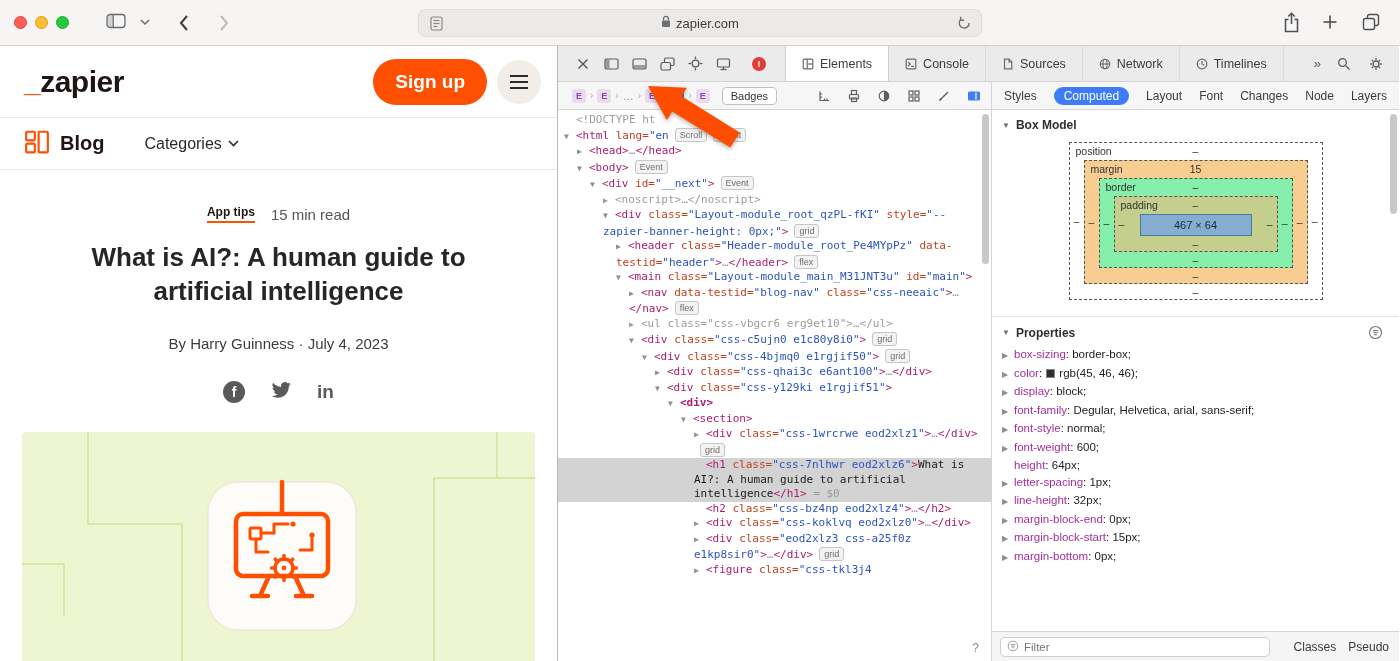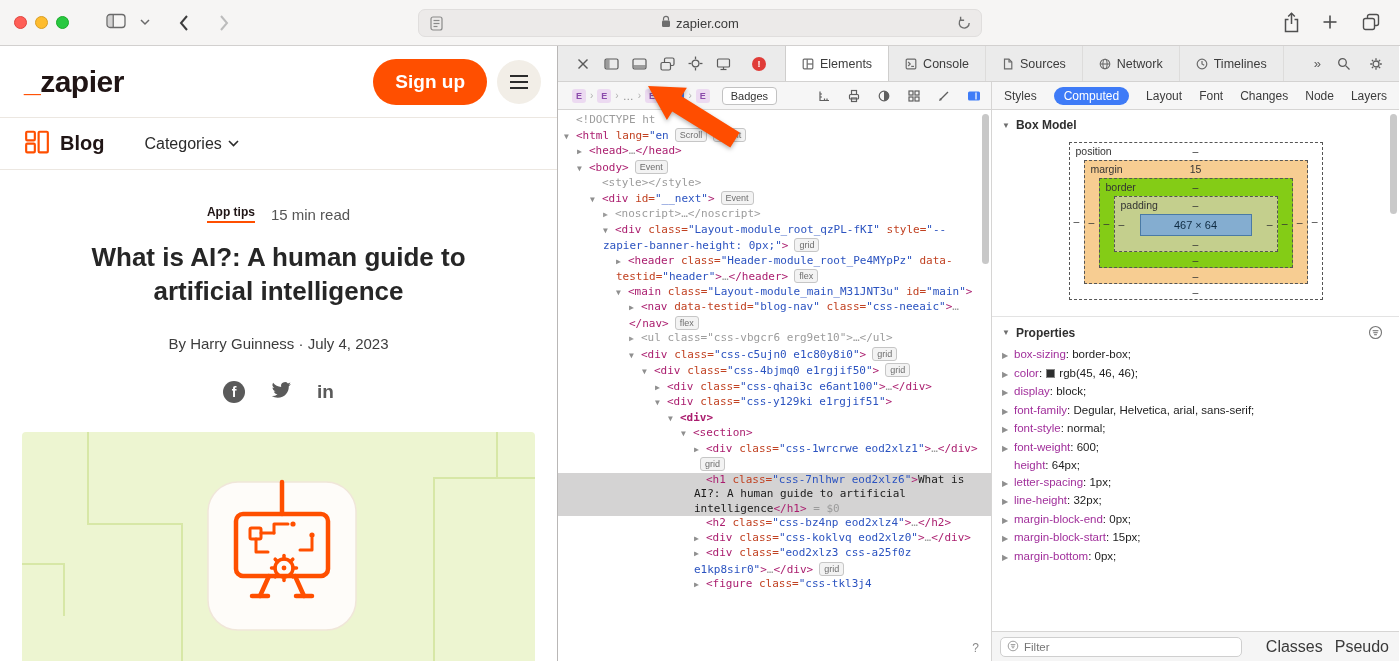--- a/index.html
+++ b/index.html
@@ -94,35 +94,35 @@
 
   .bm-wrap { width:254px; margin:6px auto 16px; font-size:10.5px; color:#333; }
   .bm { position:relative; border:1px dashed #555; padding:17px 14px 15px; text-align:center; }
   .bm-label { position:absolute; top:2px; left:6px; }
   .bm-t { position:absolute; top:2px; left:0; right:0; text-align:center; }
   .bm-b { position:absolute; bottom:1px; left:0; right:0; text-align:center; }
   .bm-l { position:absolute; left:4px; top:50%; transform:translateY(-50%); }
   .bm-r { position:absolute; right:4px; top:50%; transform:translateY(-50%); }
   .bm-pos { background:#fff; }
   .bm-margin { background:#f7cd92; }
-  .bm-border { background:#84cc16; }
+  .bm-border { background:#86efac; }
   .bm-padding { background:#c4cf8d; }
   .bm-content { background:#84add0; border:1px solid #4a7aa5; width:112px; margin:0 auto; padding:4px 0; color:#0f2b42; font-size:11px; cursor:pointer; }
 
   .props-sect { border-top:1px solid #e3e3e3; }
   .prop-list { padding:2px 6px 6px 10px; }
   .prop { font-size:11.5px; line-height:16.5px; color:#1c1c1c; white-space:nowrap; overflow:hidden; cursor:default; }
   .prop .pa { display:inline-block; width:12px; color:#8f8f8f; font-size:8px; }
   .prop .pn { color:#a12f9b; }
   .swatch { display:inline-block; width:9px; height:9px; border:1px solid #888; margin:0 4px -1px 1px; }
 
   .rp-footer { position:absolute; left:0; right:0; bottom:0; height:30px; background:#f5f5f5; border-top:1px solid #d6d5d4; display:flex; align-items:center; padding:0 10px 0 8px; gap:12px; }
   .filter-box { width:272px; height:20px; background:#fff; border:1px solid #cfcfcf; border-radius:5px; display:flex; align-items:center; padding:0 6px; gap:5px; }
   .filter-box input { border:none; outline:none; flex:1; font-size:11.5px; color:#444; font-family:"Liberation Sans",sans-serif; background:transparent; }
-  .foot-btn { font-size:16px; color:#3a3a3a; cursor:pointer; }
+  .foot-btn { font-size:12px; color:#3a3a3a; cursor:pointer; }
   .foot-spacer { flex:1; }
   .rp-scroll { position:absolute; top:4px; right:2px; width:7px; height:100px; border-radius:4px; background:#c9c9c9; cursor:pointer; }
 
   .arrow-overlay { position:absolute; left:0; top:0; pointer-events:none; z-index:50; filter:drop-shadow(0 2px 2px rgba(0,0,0,0.30)); }
 </style>
 </head>
 <body>
 
 <div class="window">
 
@@ -472,21 +472,20 @@
           </div>
       </div>
 
       <div class="insp-body">
         <div class="dom-pane">
           <div id="dom-tree">
               <div class="tnode dim" style="padding-left: 6px;"><span class="arw"></span><span class="tk-d">&lt;!DOCTYPE ht</span></div>
               <div class="tnode" style="padding-left: 6px;"><span class="arw">▼</span><span class="tk-t">&lt;html </span><span class="tk-a">lang=</span><span class="tk-v">"en</span><span class="nbadge">Scroll</span><span class="nbadge">Event</span></div>
               <div class="tnode" style="padding-left: 19px;"><span class="arw">▶</span><span class="tk-t">&lt;head&gt;</span><span class="tk-d">…</span><span class="tk-t">&lt;/head&gt;</span></div>
               <div class="tnode" style="padding-left: 19px;"><span class="arw">▼</span><span class="tk-t">&lt;body&gt;</span><span class="nbadge">Event</span></div>
-              <div class="tnode dim" style="padding-left: 32px;"><span class="arw"></span><span class="tk-d">&lt;style&gt;&lt;/style&gt;</span></div>
               <div class="tnode" style="padding-left: 32px;"><span class="arw">▼</span><span class="tk-t">&lt;div </span><span class="tk-a">id=</span><span class="tk-v">"__next"</span><span class="tk-t">&gt;</span><span class="nbadge">Event</span></div>
               <div class="tnode dim" style="padding-left: 45px;"><span class="arw">▶</span><span class="tk-d">&lt;noscript&gt;…&lt;/noscript&gt;</span></div>
               <div class="tnode" style="padding-left: 45px;"><span class="arw">▼</span><span class="tk-t">&lt;div </span><span class="tk-a">class=</span><span class="tk-v">"Layout-module_root_qzPL-fKI" </span><span class="tk-a">style=</span><span class="tk-v">"--zapier-banner-height: 0px;"</span><span class="tk-t">&gt;</span><span class="nbadge">grid</span></div>
               <div class="tnode" style="padding-left: 58px;"><span class="arw">▶</span><span class="tk-t">&lt;header </span><span class="tk-a">class=</span><span class="tk-v">"Header-module_root_Pe4MYpPz" </span><span class="tk-a">data-testid=</span><span class="tk-v">"header"</span><span class="tk-t">&gt;</span><span class="tk-d">…</span><span class="tk-t">&lt;/header&gt;</span><span class="nbadge">flex</span></div>
               <div class="tnode" style="padding-left: 58px;"><span class="arw">▼</span><span class="tk-t">&lt;main </span><span class="tk-a">class=</span><span class="tk-v">"Layout-module_main_M31JNT3u" </span><span class="tk-a">id=</span><span class="tk-v">"main"</span><span class="tk-t">&gt;</span></div>
               <div class="tnode" style="padding-left: 71px;"><span class="arw">▶</span><span class="tk-t">&lt;nav </span><span class="tk-a">data-testid=</span><span class="tk-v">"blog-nav" </span><span class="tk-a">class=</span><span class="tk-v">"css-neeaic"</span><span class="tk-t">&gt;</span><span class="tk-d">…</span><span class="tk-t">&lt;/nav&gt;</span><span class="nbadge">flex</span></div>
               <div class="tnode dim" style="padding-left: 71px;"><span class="arw">▶</span><span class="tk-d">&lt;ul class="css-vbgcr6 erg9et10"&gt;…&lt;/ul&gt;</span></div>
               <div class="tnode" style="padding-left: 71px;"><span class="arw">▼</span><span class="tk-t">&lt;div </span><span class="tk-a">class=</span><span class="tk-v">"css-c5ujn0 e1c80y8i0"</span><span class="tk-t">&gt;</span><span class="nbadge">grid</span></div>
               <div class="tnode" style="padding-left: 84px;"><span class="arw">▼</span><span class="tk-t">&lt;div </span><span class="tk-a">class=</span><span class="tk-v">"css-4bjmq0 e1rgjif50"</span><span class="tk-t">&gt;</span><span class="nbadge">grid</span></div>
               <div class="tnode" style="padding-left: 97px;"><span class="arw">▶</span><span class="tk-t">&lt;div </span><span class="tk-a">class=</span><span class="tk-v">"css-qhai3c e6ant100"</span><span class="tk-t">&gt;</span><span class="tk-d">…</span><span class="tk-t">&lt;/div&gt;</span></div>

